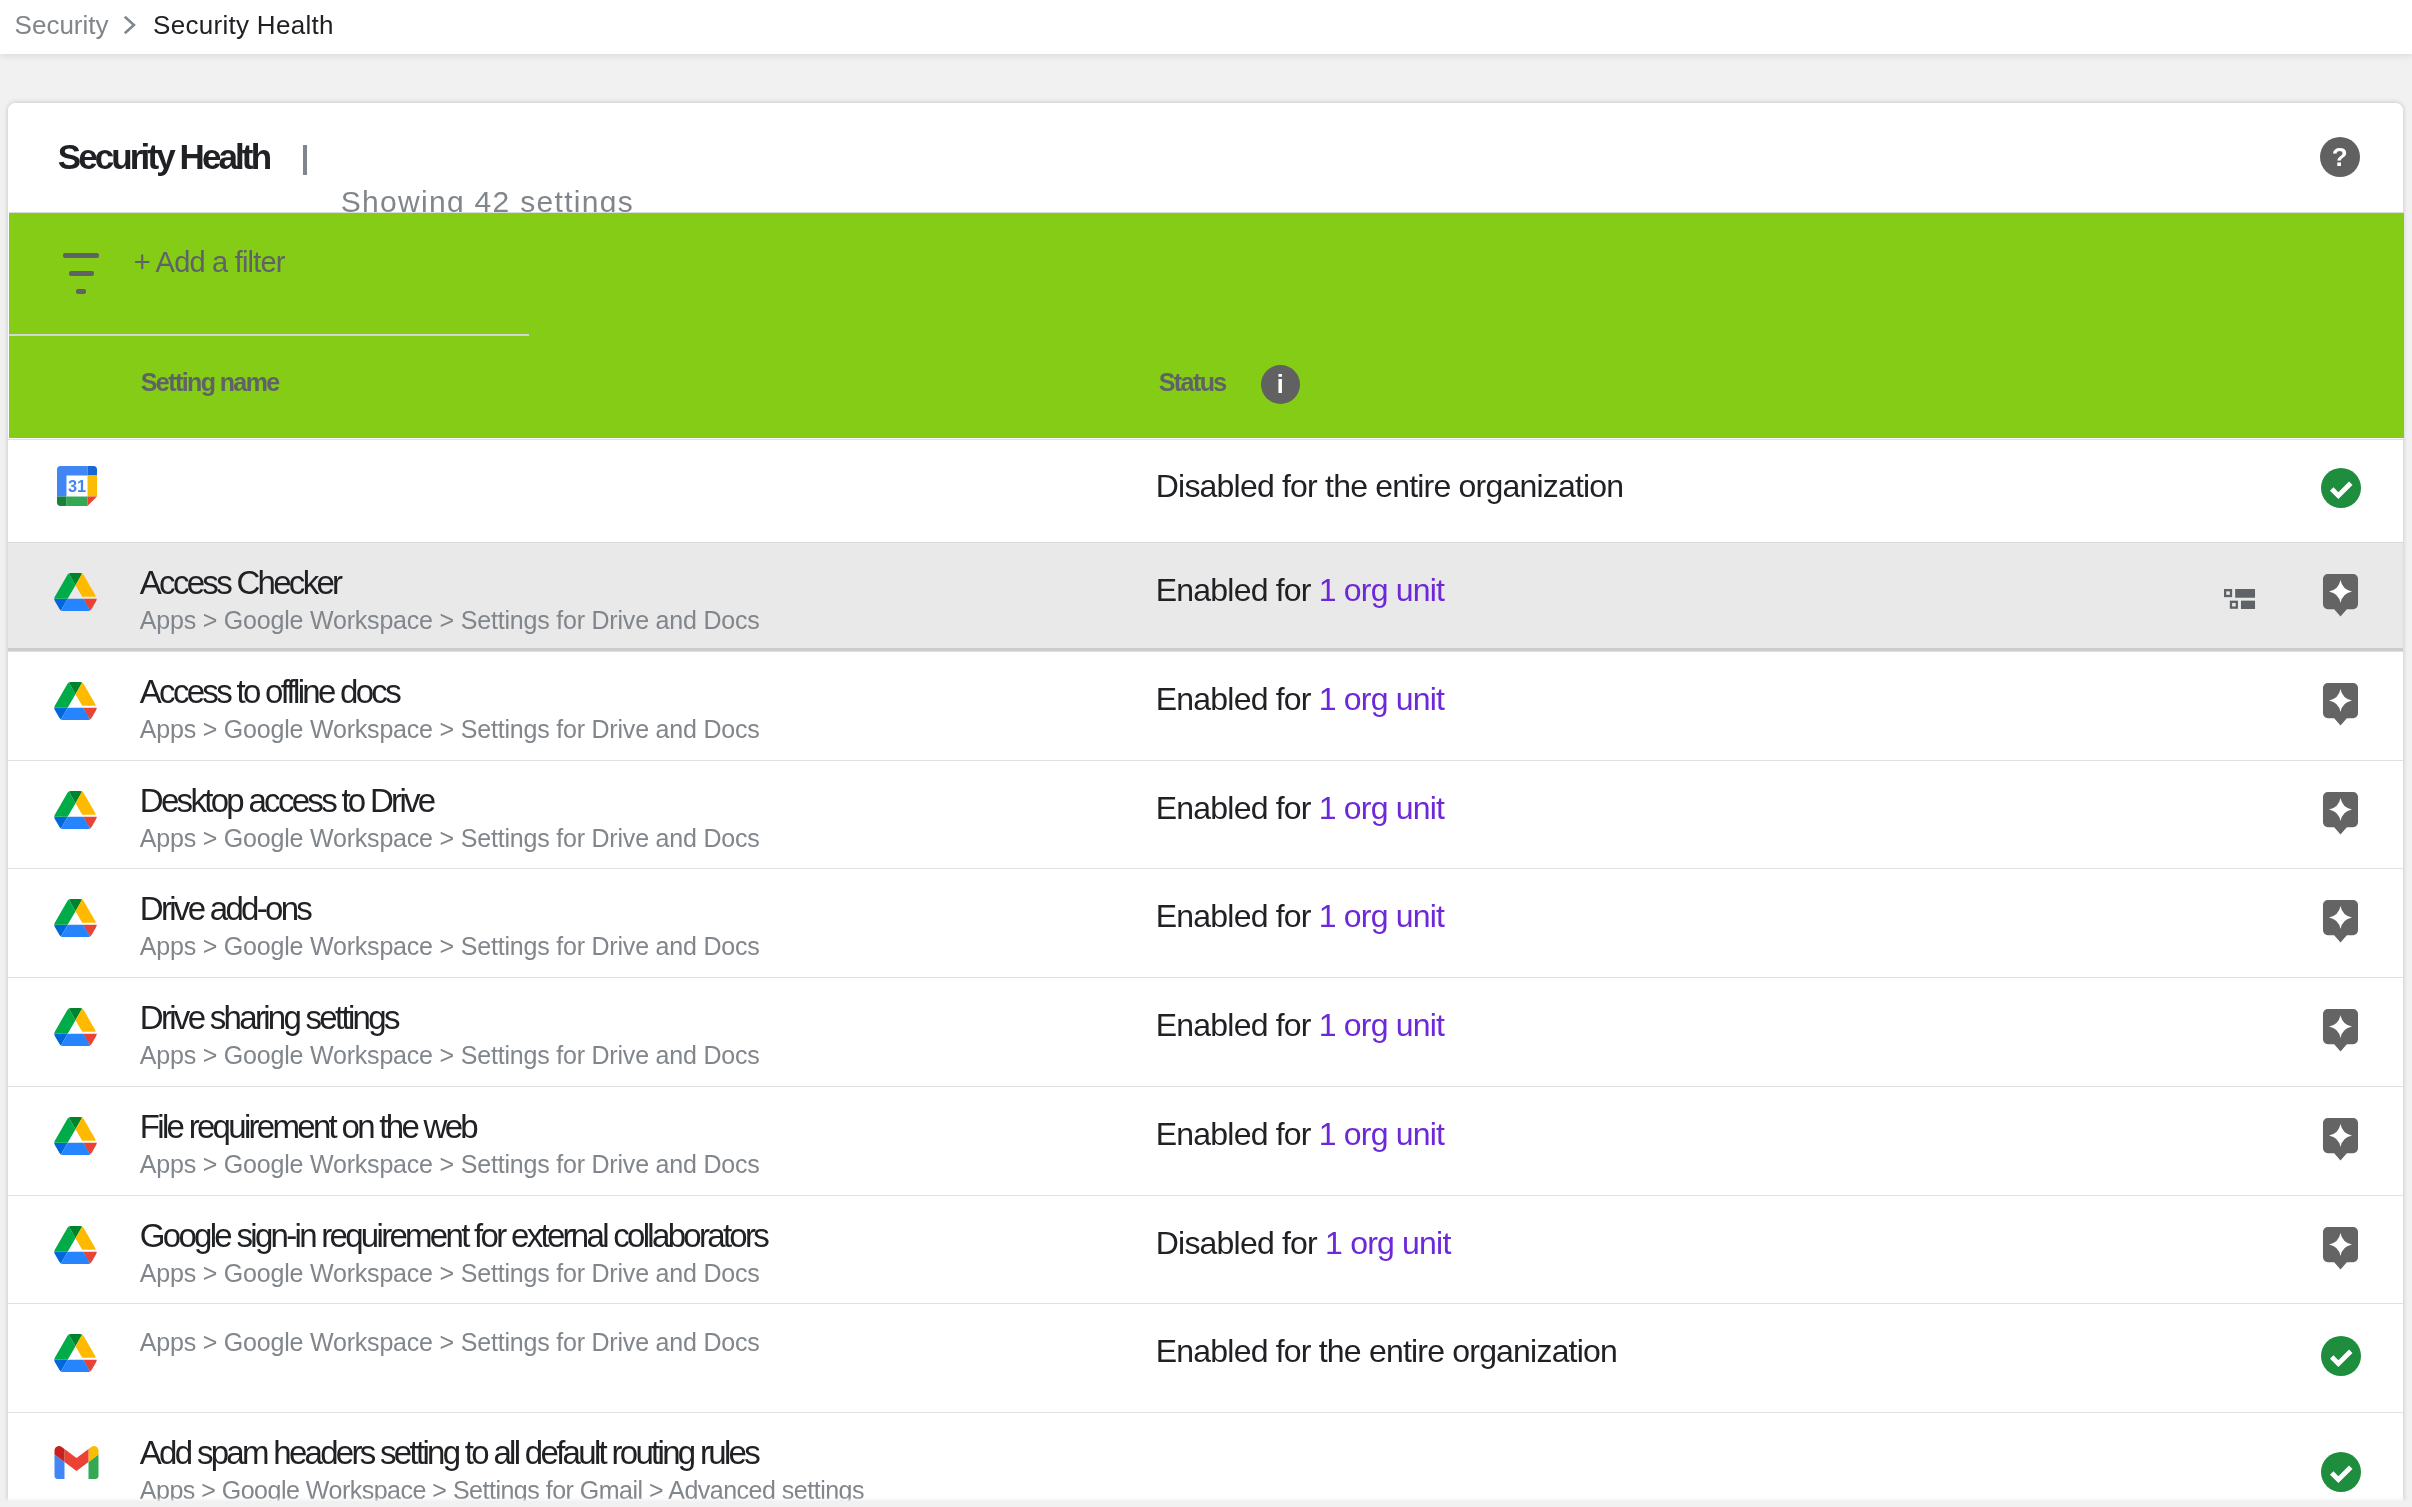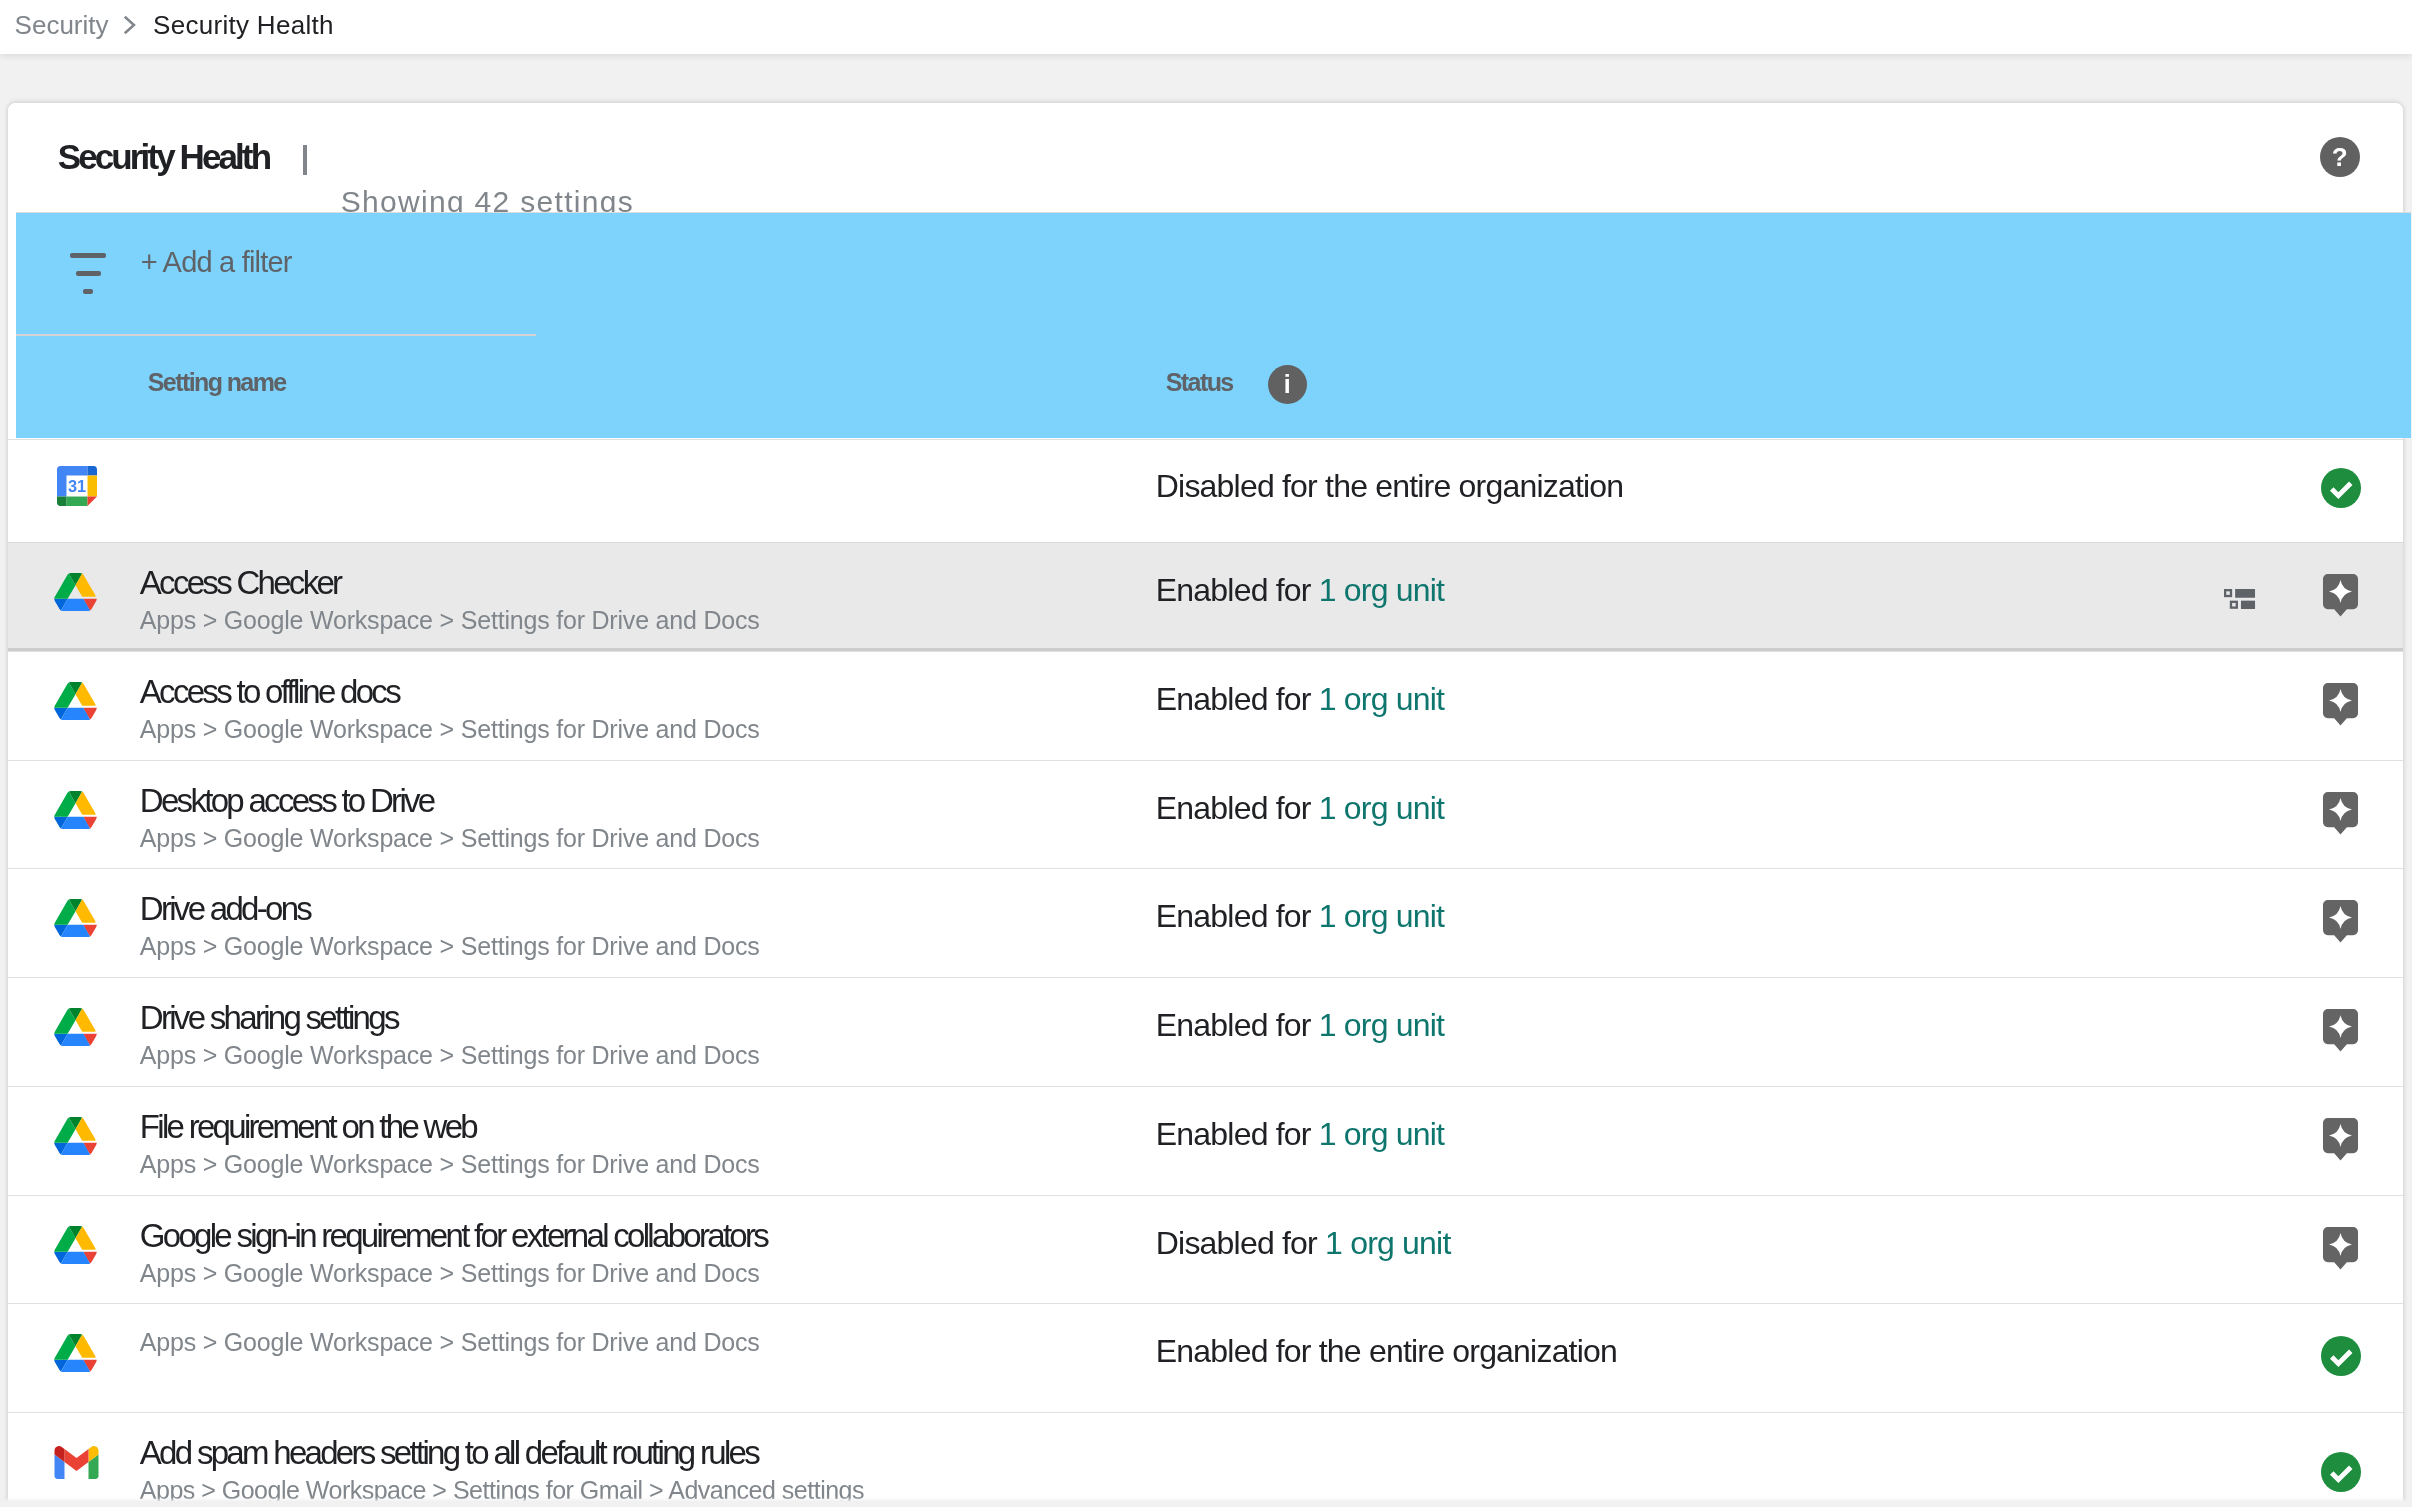--- a/index.html
+++ b/index.html
@@ -9,36 +9,36 @@
 #crumb .c1 { left:14.6px; top:9.7px; font-size:26px; color:#80868b; }
 #crumb .c2 { left:153px; top:9.7px; font-size:26px; color:#202124; letter-spacing:0.3px; }
 #card { left:7.8px; top:103px; width:2395px; height:1405px; background:#fff; border-radius:7.8px 7.8px 0 0; box-shadow:0 -1.9px 4.9px rgba(0,0,0,.08), -1.9px 0 3.9px rgba(0,0,0,.05), 1.9px 0 3.9px rgba(0,0,0,.05); }
 #hdr { left:0; top:0; width:2395px; height:109px; background:#fff; border-radius:7.8px 7.8px 0 0; }
 #hdr .t1 { left:50px; top:36px; font-size:35px; font-weight:bold; color:#202124; letter-spacing:-2.9px; line-height:35px; }
 #hdr .sep { left:295px; top:42px; width:4.4px; height:30px; background:#80868b; }
 #hdr .t2 { left:333px; top:41px; font-size:30px; color:#80868b; line-height:30px; letter-spacing:1.3px;margin-top:43px; }
 .circ { width:40px; height:40px; border-radius:50%; background:#616161; color:#fff; text-align:center; }
 #help { left:2312px; top:34px; }
 #help span { font-size:26px; font-weight:bold; line-height:40px; }
-#band { left:8px; top:109px; width:2395px; height:226px; background:#7dd3fc; border-top:1.9px solid #dcdcdc; }
+#band { left:1px; top:109px; width:2395px; height:226px; background:#84cc16; border-top:1.9px solid #dcdcdc; }
 .fbar { background:#5f6368; height:4.9px; border-radius:1.9px; }
 #fl { left:125px; top:35px; font-size:29px; color:#5f6368; line-height:29px; letter-spacing:-0.8px; }
 #funder { left:0px; top:121px; width:520px; height:2.4px; background:#d4d4d4; }
 .hlabel { font-size:25px; font-weight:bold; color:#5f6368; letter-spacing:-1.6px; line-height:25px; }
 #info { left:1252px; top:152px; width:39px; height:39px; }
 #info span { font-size:25px; font-weight:bold; line-height:39px; }
 .row { left:0px; width:2395px; background:#fff; border-top:1.9px solid #e0e0e0; }
 .row.hl { background:#e9e9e9; border-top-color:#dadada; box-shadow: inset 0 -2.9px 0 #cccccc; }
 .icon { position:absolute; left:46px; }
 .tblock { position:absolute; left:132px; }
 .title { font-size:33px; line-height:39px; color:#202124; letter-spacing:-2.7px; white-space:nowrap; }
 .sub { font-size:25px; line-height:33px; color:#80868b; margin-top:1.9px; letter-spacing:-0.2px; white-space:nowrap; }
 .status { position:absolute; left:1148px; font-size:32px; line-height:27px; color:#202124; letter-spacing:-0.8px; white-space:nowrap; }
 .status .pl { letter-spacing:-0.8px; }
-.status a { color:#0f766e; text-decoration:none; }
+.status a { color:#6d28d9; text-decoration:none; }
 .rt { position:absolute; }
 </style>
 </head>
 <body>
 <div class="abs" id="crumb">
   <span class="abs c1">Security</span>
   <svg class="abs" style="left:118px;top:9.7px" width="29" height="29" viewBox="0 0 30 30">
       <path d="M7 7 l9.5 8.5 -9.5 8.5" stroke="#80868b" stroke-width="2.6" fill="none"></path>
     </svg>
   <span class="abs c2">Security Health</span>

